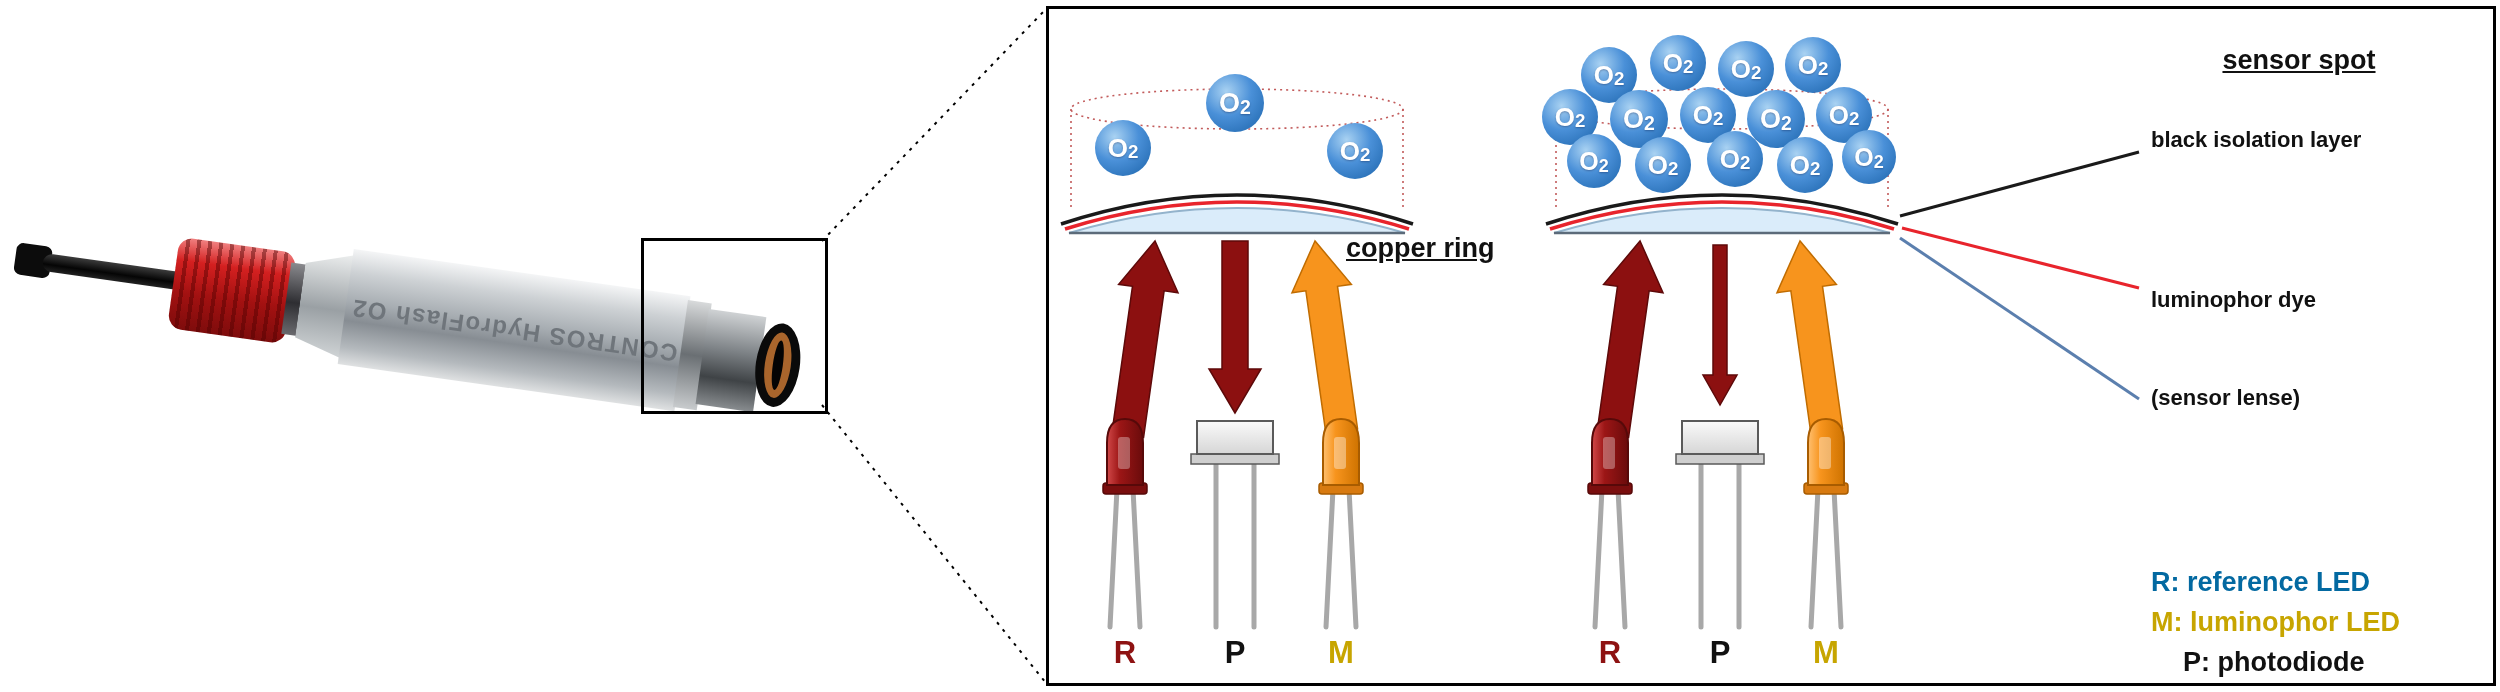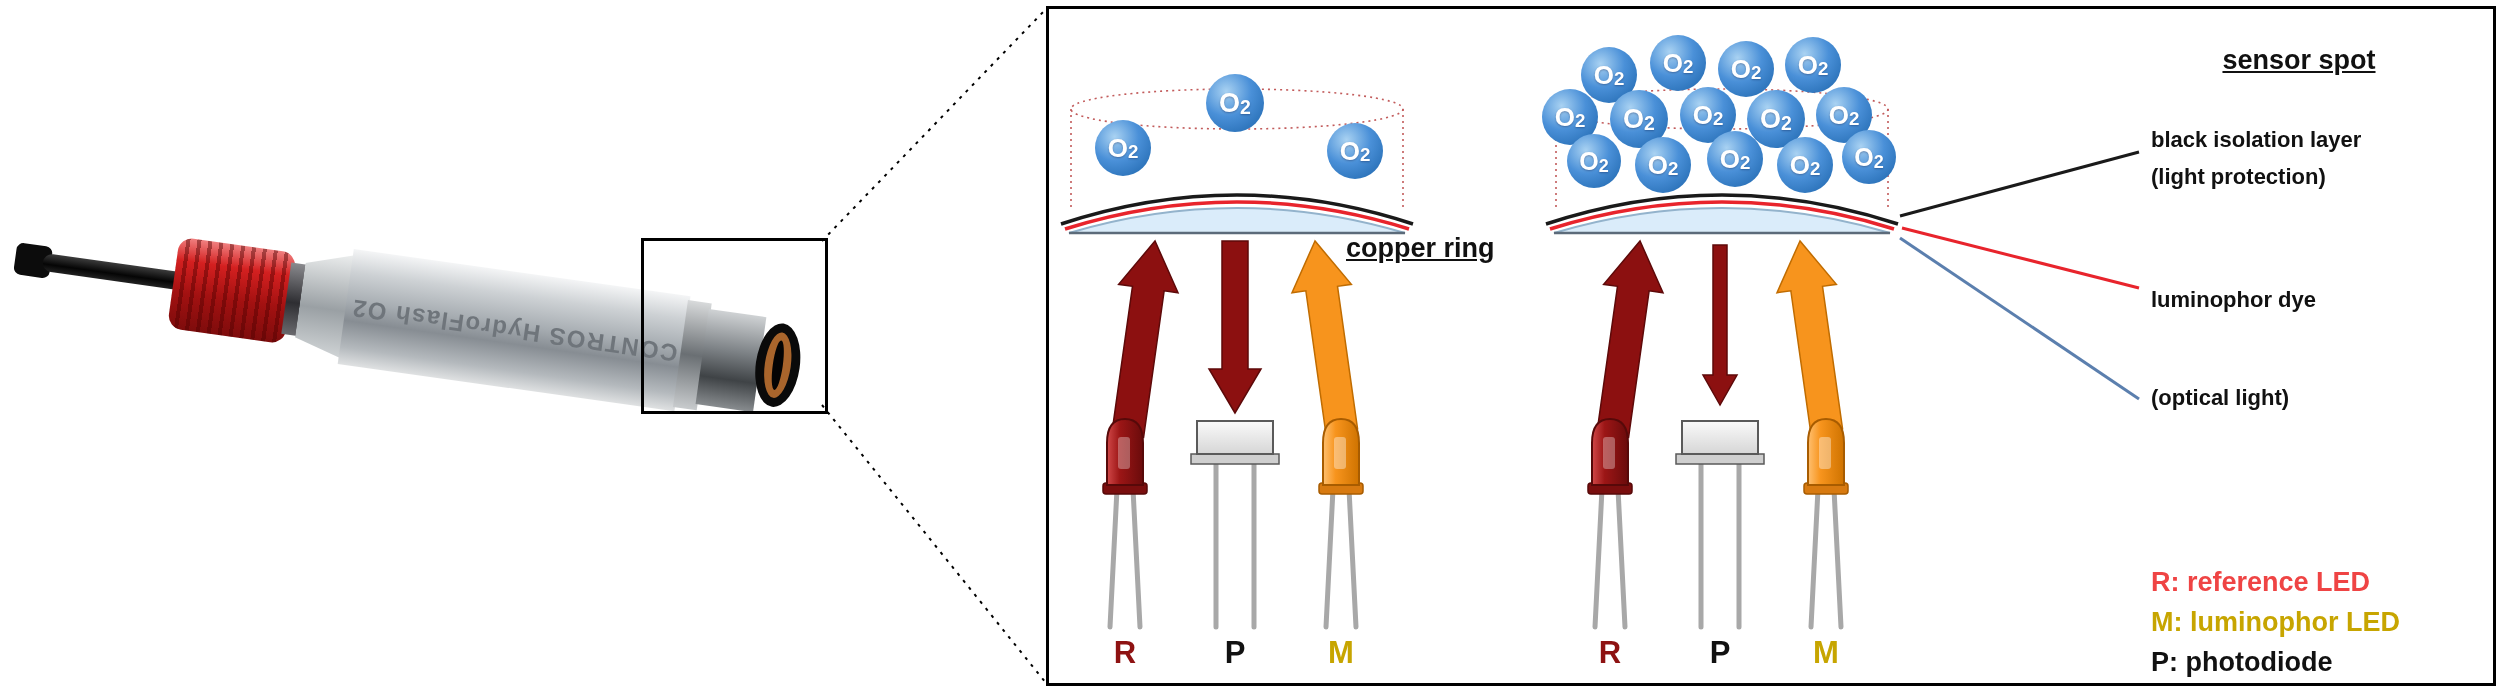--- a/index.html
+++ b/index.html
@@ -167,33 +167,32 @@
         <div class="bubble" style="left: 658px; top: 122px; height: 56px; width: 56px; font-size: 26px; background: radial-gradient(circle at 35% 30%, rgb(169, 210, 242), rgb(74, 144, 216) 45%, rgb(44, 115, 186) 80%, rgb(38, 95, 156));">O<sub>2</sub></div>
         <div class="bubble" style="left: 728px; top: 128px; height: 56px; width: 56px; font-size: 26px; background: radial-gradient(circle at 35% 30%, rgb(169, 210, 242), rgb(74, 144, 216) 45%, rgb(44, 115, 186) 80%, rgb(38, 95, 156));">O<sub>2</sub></div>
         <div class="bubble" style="left: 793px; top: 121px; height: 54px; width: 54px; font-size: 25px; background: radial-gradient(circle at 35% 30%, rgb(169, 210, 242), rgb(74, 144, 216) 45%, rgb(44, 115, 186) 80%, rgb(38, 95, 156));">O<sub>2</sub></div>
       </div>
 
     <div class="lbl u" style="left:297px;top:224px;width:200px;">copper ring</div>
     <div class="lbl u" style="left:1095px;top:36px;width:310px;text-align:center">sensor spot</div>
 
     <div class="callout-block" style="top:112px">
       <div>black isolation layer</div>
-      <div>(light protection)</div>
     </div>
     <div class="callout-block" style="top:272px">
       <div>luminophor dye</div>
     </div>
     <div class="callout-block" style="top:370px">
-      <div>(optical light)</div>
+      <div>(sensor lense)</div>
     </div>
 
     <div class="comp-letter" style="left: 41px; color: rgb(142, 18, 18);">R</div>
     <div class="comp-letter" style="left: 151px; color: rgb(17, 17, 17);">P</div>
     <div class="comp-letter" style="left: 257px; color: rgb(199, 165, 0);">M</div>
     <div class="comp-letter" style="left: 526px; color: rgb(142, 18, 18);">R</div>
     <div class="comp-letter" style="left: 636px; color: rgb(17, 17, 17);">P</div>
     <div class="comp-letter" style="left: 742px; color: rgb(199, 165, 0);">M</div>
 
-    <div class="legend-item" style="top: 558px; color: #ef4444;">R: reference LED</div>
+    <div class="legend-item" style="top: 558px; color: #0369a1;">R: reference LED</div>
     <div class="legend-item" style="top: 598px; color: rgb(199, 165, 0);">M: luminophor LED</div>
-    <div class="legend-item" style="top: 638px; color: rgb(17, 17, 17);">P: photodiode</div>
+    <div class="legend-item" style="top: 638px; color: rgb(17, 17, 17); margin-left: 32px;">P: photodiode</div>
   </div>
 </div>
 
 </body></html>

